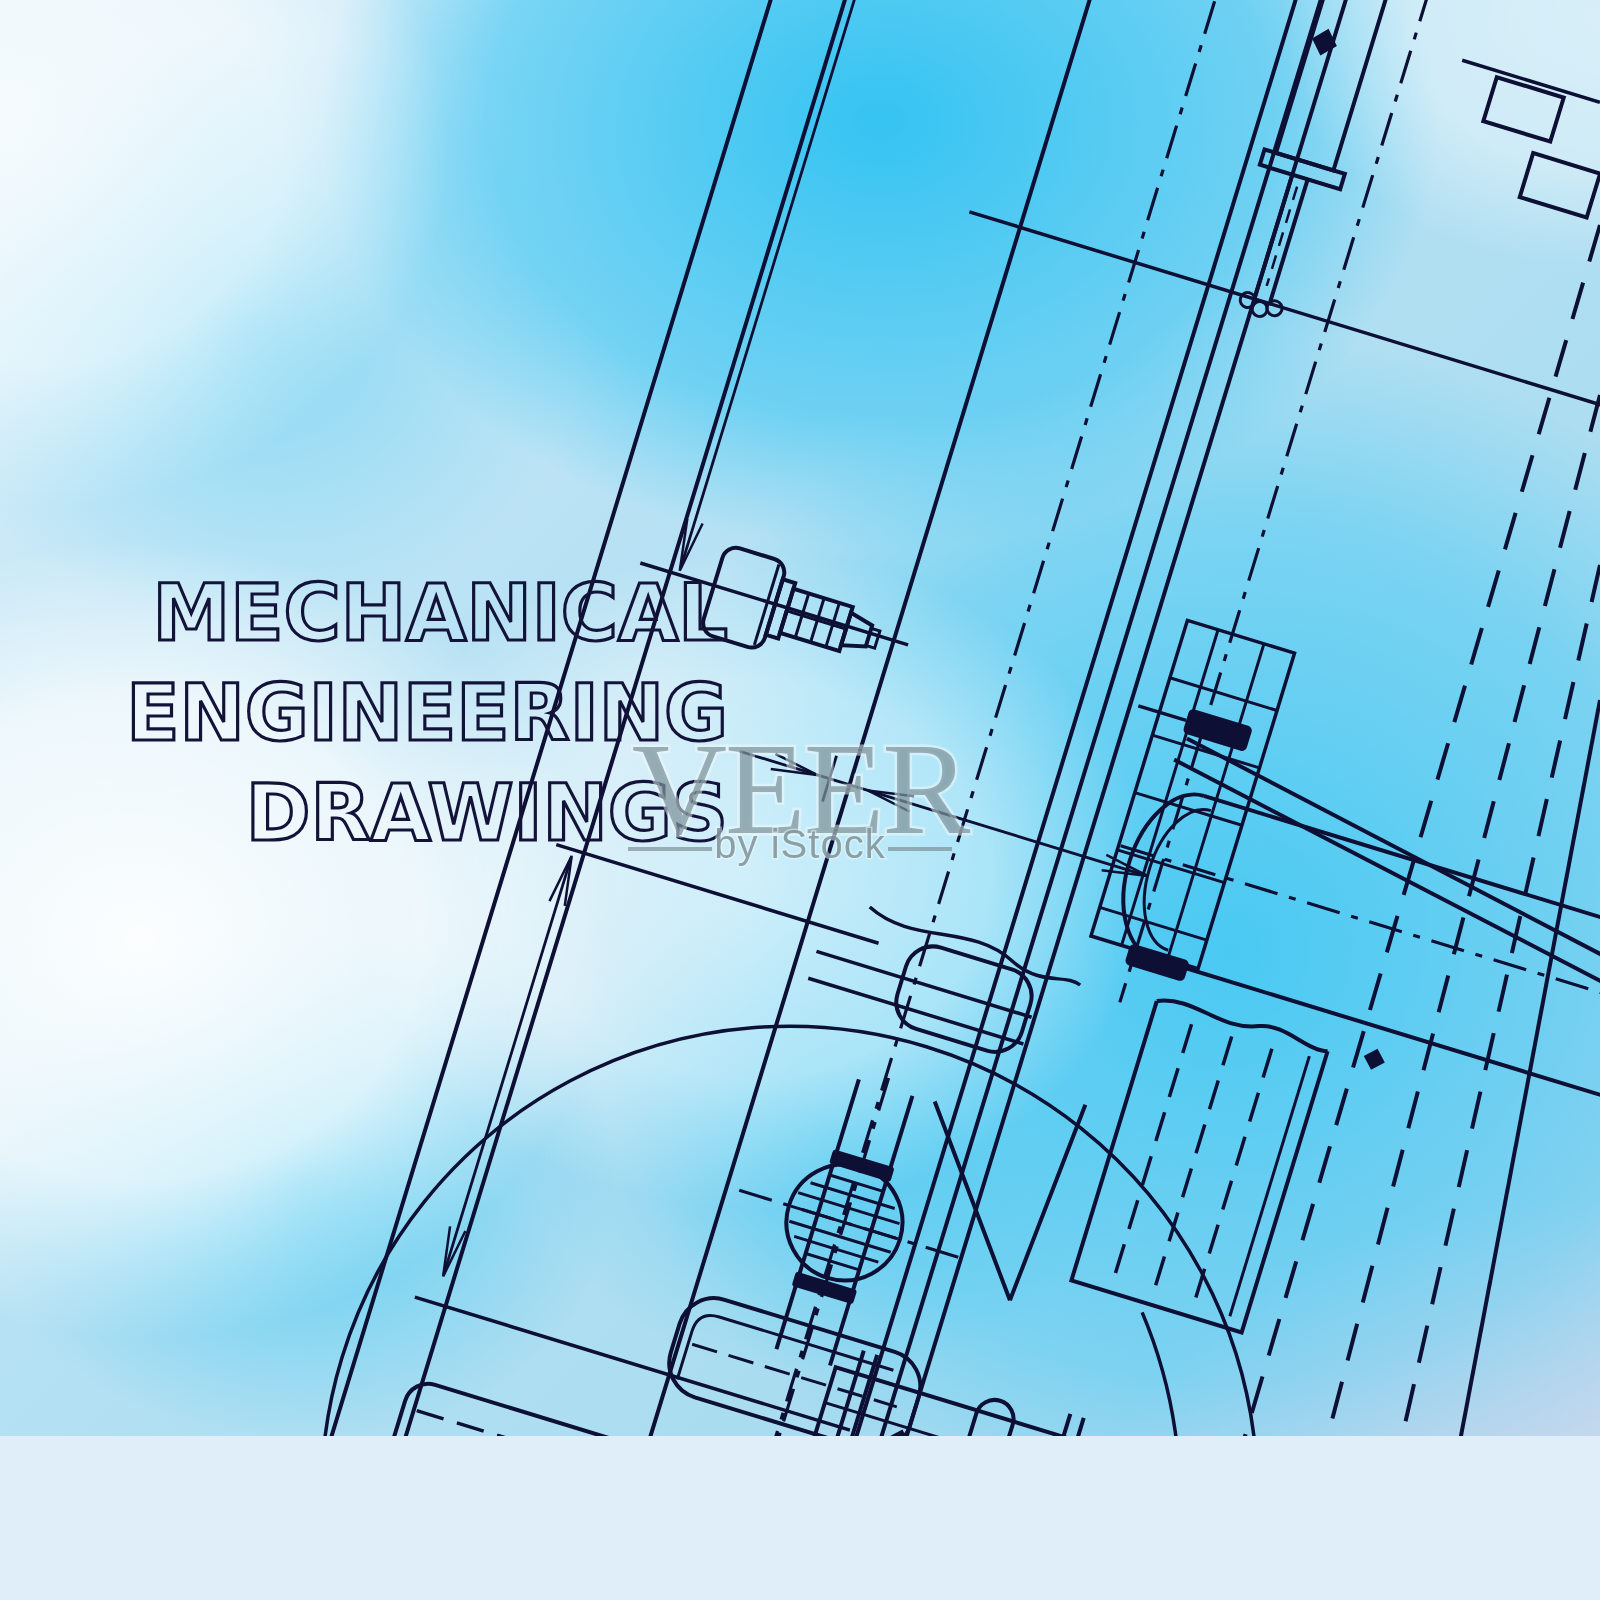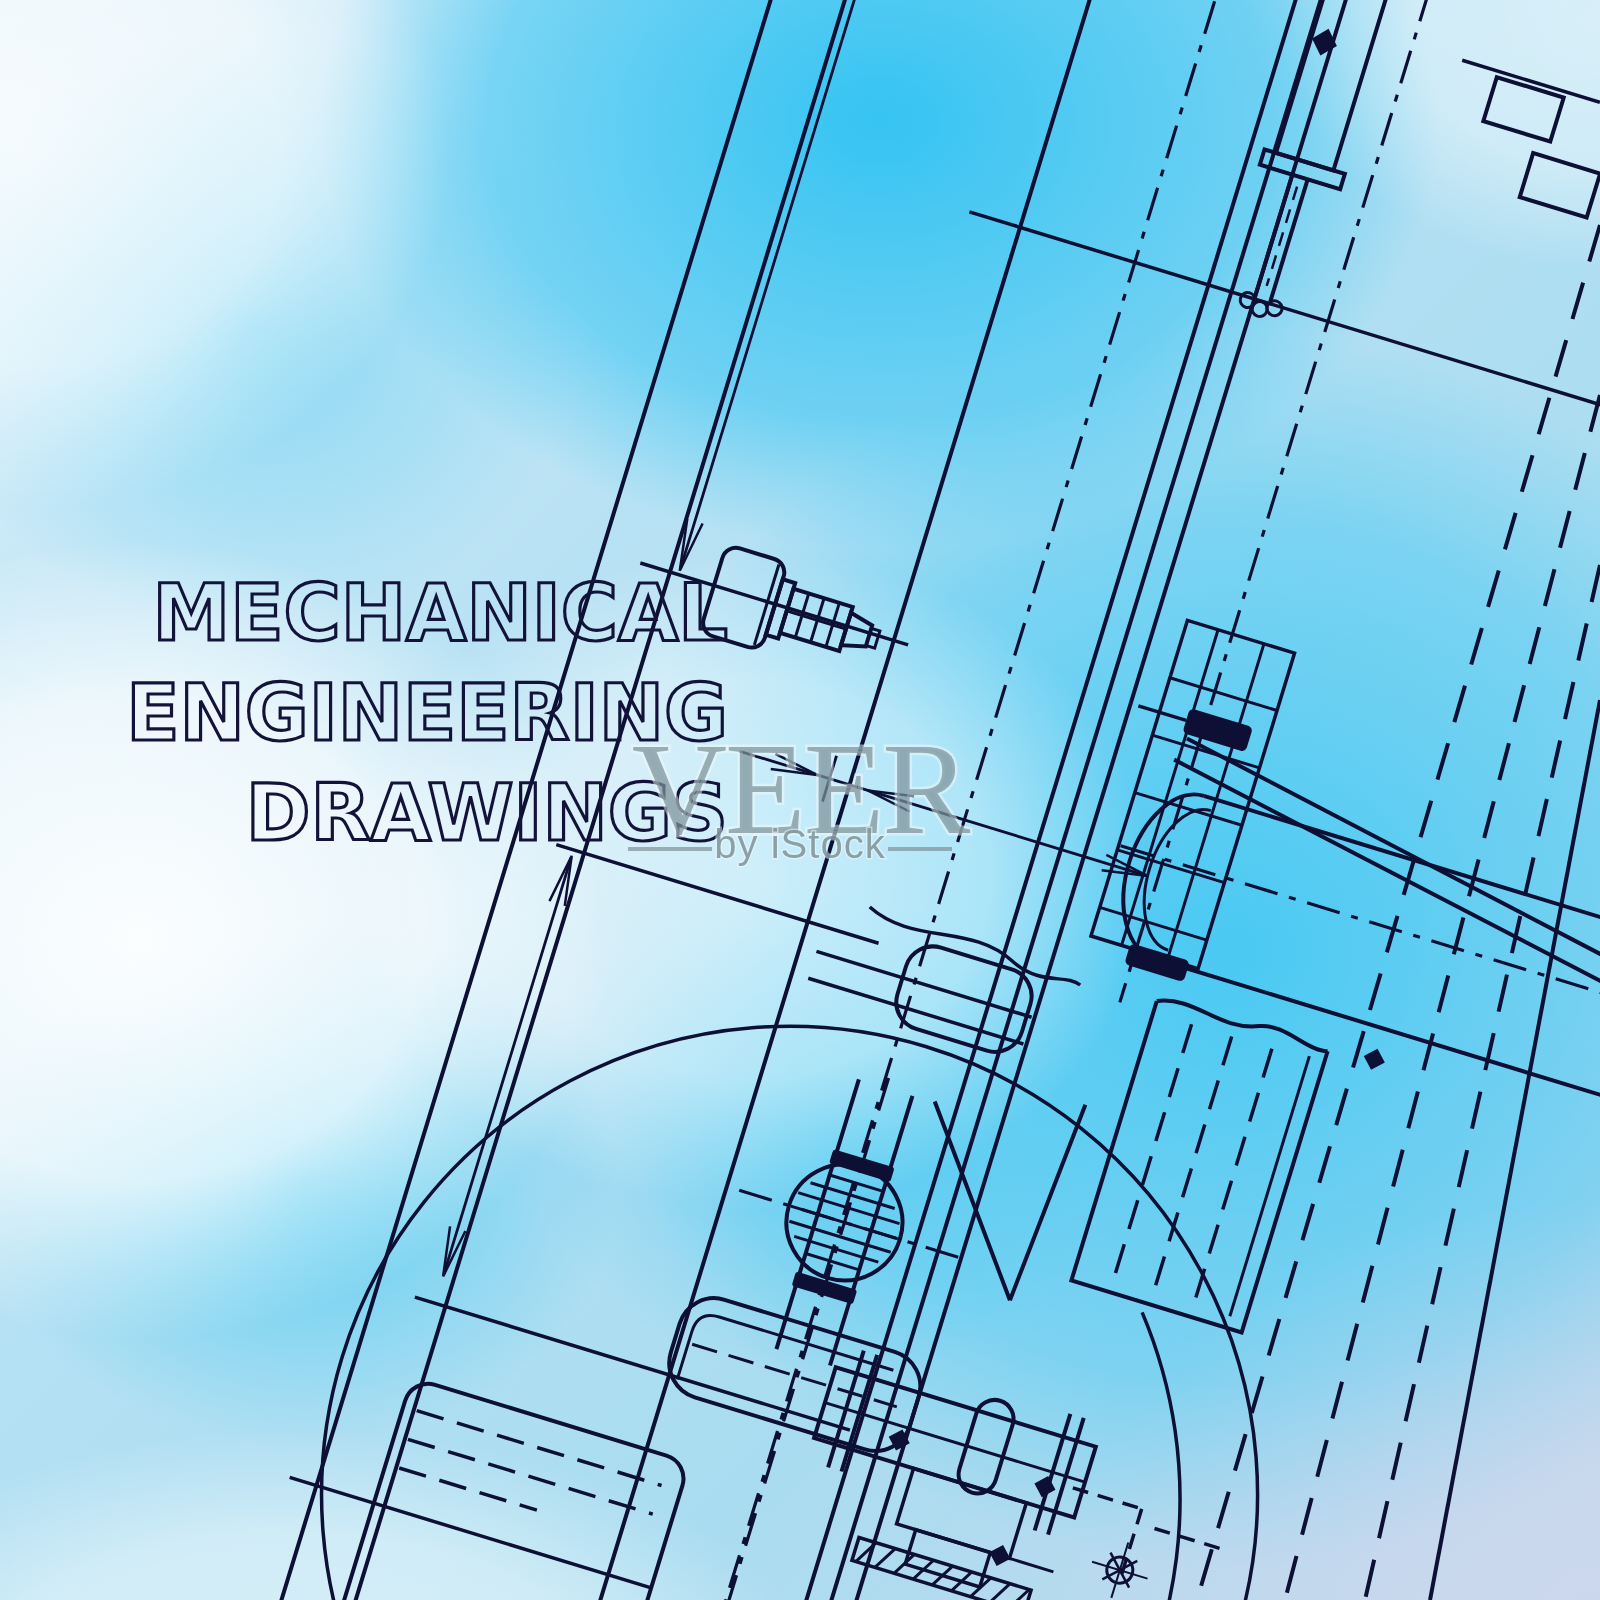--- a/index.html
+++ b/index.html
@@ -1,16 +1,16 @@
 <!DOCTYPE html>
 <html><head>
 <meta charset="utf-8">
 <style>
   html,body{margin:0;padding:0;background:#dfeef8;}
-  .stage{position:relative;width:1600px;height:1600px;overflow:hidden;font-family:"Liberation Sans",sans-serif;}
+  .stage{position:relative;width:1600px;height:1436px;overflow:hidden;font-family:"Liberation Sans",sans-serif;}
   .stage svg{display:block;width:1600px;height:1600px;}
   text.title{font-family:"DejaVu Sans","Liberation Sans",sans-serif;font-weight:700;font-size:78px;letter-spacing:0px;}
   text.wm-brand{font-family:"Liberation Serif","DejaVu Serif",serif;font-weight:400;font-size:132px;letter-spacing:-2px;}
   text.wm-byline{font-family:"Liberation Sans","DejaVu Sans",sans-serif;font-weight:400;font-size:40px;letter-spacing:1px;}
 </style>
 </head>
 <body>
 
 <div class="stage">
 <svg viewBox="0 0 1600 1600" xmlns="http://www.w3.org/2000/svg">

